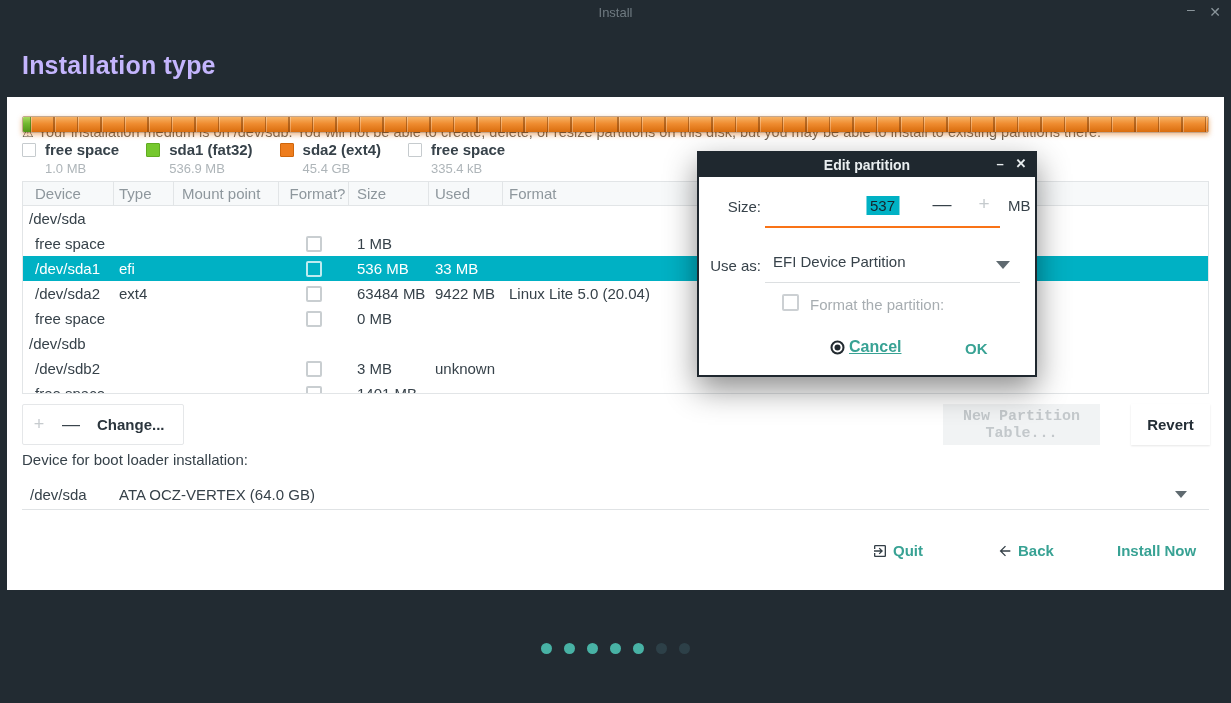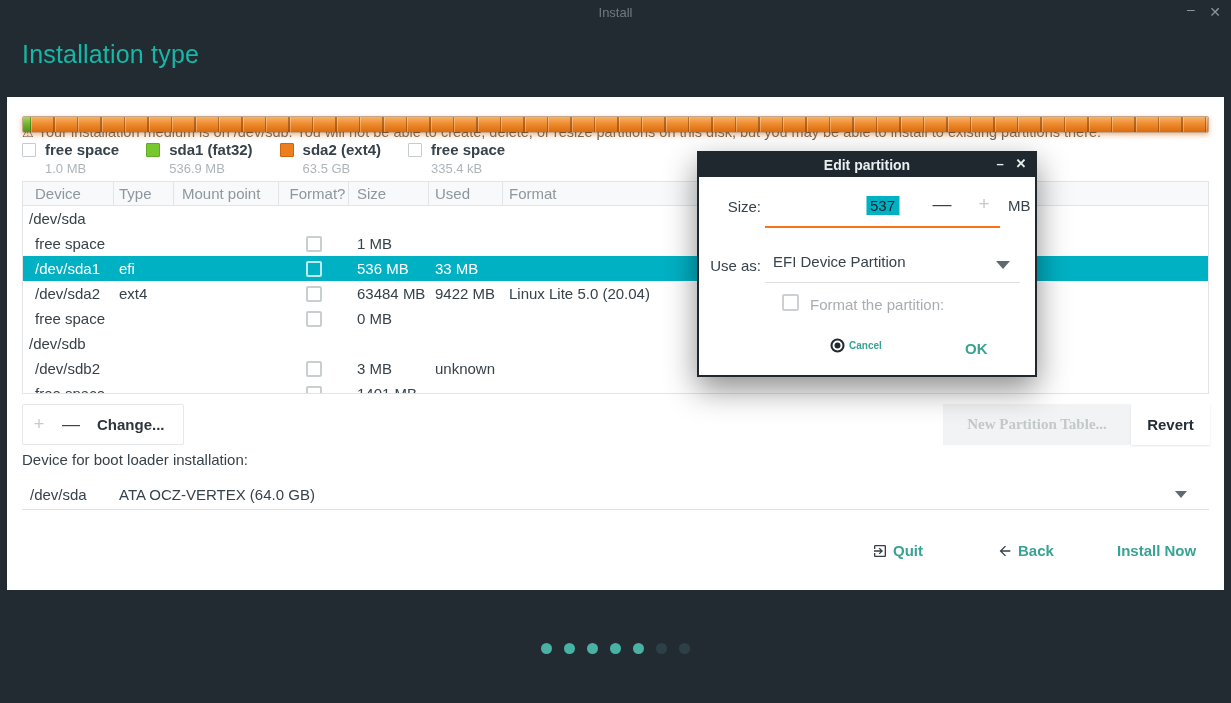--- a/index.html
+++ b/index.html
@@ -9,21 +9,21 @@
     background:var(--dark,#222b32);
     font-family:"Liberation Sans", sans-serif;
     -webkit-font-smoothing:antialiased;
   }
   
   .titlebar { position:absolute; top:0; left:0; width:100%; height:26px; }
   .win-title { position:absolute; top:5px; width:100%; text-align:center; font-size:13px; color:#6f7a81; }
   .win-btn { position:absolute; top:4px; color:#8a959b; font-size:14px; width:20px; text-align:center; cursor:default; }
   .win-min { right:30px; top:1px; }
   .win-close { right:6px; }
-  .page-heading { position:absolute; left:22px; top:40px; font-size:25px; font-weight:normal; color:#14b8a6; letter-spacing:.2px; }
+  .page-heading { position:absolute; left:22px; top:51px; font-size:25px; font-weight:bold; color:#c4b5fd; letter-spacing:.2px; }
 
   
   .panel { position:absolute; left:7px; top:97px; width:1217px; height:493px; background:#fff; }
 
   
   .warning-line { position:absolute; left:15px; top:27px; width:1187px; white-space:nowrap; overflow:hidden;
     font-size:14.5px; color:#6d6357; z-index:1; }
   .warning-line .warn-ico { color:#3a3f36; font-size:13px; margin-right:4px; }
   .part-bar { position:absolute; left:15px; top:19px; width:1187px; height:17px; display:flex; z-index:2;
     border-radius:2px; overflow:hidden; border:1px solid rgba(125,60,5,.45);
@@ -61,22 +61,22 @@
   .c1{padding-left:5px;}
   .cb { width:16px; height:16px; border:2px solid #c9ced1; border-radius:2px; background:#fff; }
   .trow.selected .cb { background:transparent; border-color:rgba(255,255,255,.75); }
 
   
   .tool-group { position:absolute; left:15px; top:307px; height:41px; display:flex; align-items:center;
     border:1px solid #e5e7e9; border-radius:2px; background:#fff; }
   .tbtn { font-size:18px; width:32px; text-align:center; color:#3a454d; cursor:pointer; }
   .tbtn.disabled { color:#c6cbce; }
   .tbtn-change { font-size:15px; font-weight:bold; color:#2b353d; padding:0 18px 0 10px; cursor:pointer; }
-  .btn-npt { position:absolute; left:936px; top:307px; width:188px; height:41px; background:#f1f3f4;
-    border:none; font-size:15px; font-weight:bold; color:#c3c8cb; font-family:Liberation Serif, serif; }
+  .btn-npt { position:absolute; left:936px; top:307px; width:157px; height:41px; background:#f1f3f4;
+    border:none; font-size:15px; font-weight:bold; color:#c3c8cb; font-family:Liberation Mono, monospace; }
   .btn-revert { position:absolute; left:1124px; top:307px; width:79px; height:41px; background:#fff;
     border:none; font-size:15px; font-weight:bold; color:#242e36; font-family:inherit;
     box-shadow:0 1px 2px rgba(0,0,0,.10); cursor:pointer; }
 
   
   .boot-label { position:absolute; left:15px; top:354px; font-size:15px; color:#37424a; }
   .boot-select { position:absolute; left:15px; top:380px; width:1187px; height:33px;
     border-bottom:1px solid #e0e3e5; cursor:pointer; }
   .boot-device { position:absolute; left:8px; top:9px; font-size:15px; color:#37424a; }
   .boot-desc { position:absolute; left:97px; top:9px; font-size:15px; color:#37424a; }
@@ -114,21 +114,21 @@
   .size-unit { position:absolute; left:309px; top:20px; font-size:15px; color:#37424a; }
   .useas-field { position:absolute; left:66px; top:66px; width:255px; height:40px;
     border-bottom:1px solid #dcdfe1; cursor:pointer; }
   .useas-value { position:absolute; left:8px; top:10px; font-size:15px; color:#37424a; }
   .useas-arrow { position:absolute; right:10px; top:18px; width:0; height:0;
     border-left:7px solid transparent; border-right:7px solid transparent; border-top:8px solid #5f6a70; }
   .fmt-cb { position:absolute; left:83px; top:117px; width:17px; height:17px;
     border:2px solid #ccd0d3; border-radius:2px; background:#fff; }
   .fmt-label { position:absolute; left:111px; top:119px; font-size:15px; color:#a7adb1; }
   .dlg-cancel { position:absolute; left:131px; top:161px; display:flex; align-items:center; gap:4px;
-    font-size:10px; font-weight:bold; color:var(--accent,#38a294); cursor:pointer; }
+    font-size:16px; font-weight:bold; color:var(--accent,#38a294); cursor:pointer;text-decoration:underline; }
   .dlg-ok { position:absolute; left:266px; top:163px; font-size:15px; font-weight:bold;
     color:var(--accent,#38a294); cursor:pointer; }
 </style>
 </head>
 <body>
 
 <div class="titlebar">
   <div class="win-title">Install</div>
   <div class="win-btn win-min">–</div>
   <div class="win-btn win-close">✕</div>
@@ -157,21 +157,21 @@
           <span class="swatch green"></span>
           <span class="legend-label">sda1 (fat32)</span>
         </div>
         <div class="legend-size">536.9 MB</div>
       </div>
       <div class="legend-item">
         <div class="legend-top">
           <span class="swatch orange"></span>
           <span class="legend-label">sda2 (ext4)</span>
         </div>
-        <div class="legend-size">63.5 GB</div>
+        <div class="legend-size">45.4 GB</div>
       </div>
       <div class="legend-item">
         <div class="legend-top">
           <span class="swatch"></span>
           <span class="legend-label">free space</span>
         </div>
         <div class="legend-size">335.4 kB</div>
       </div>
     </div>
 

